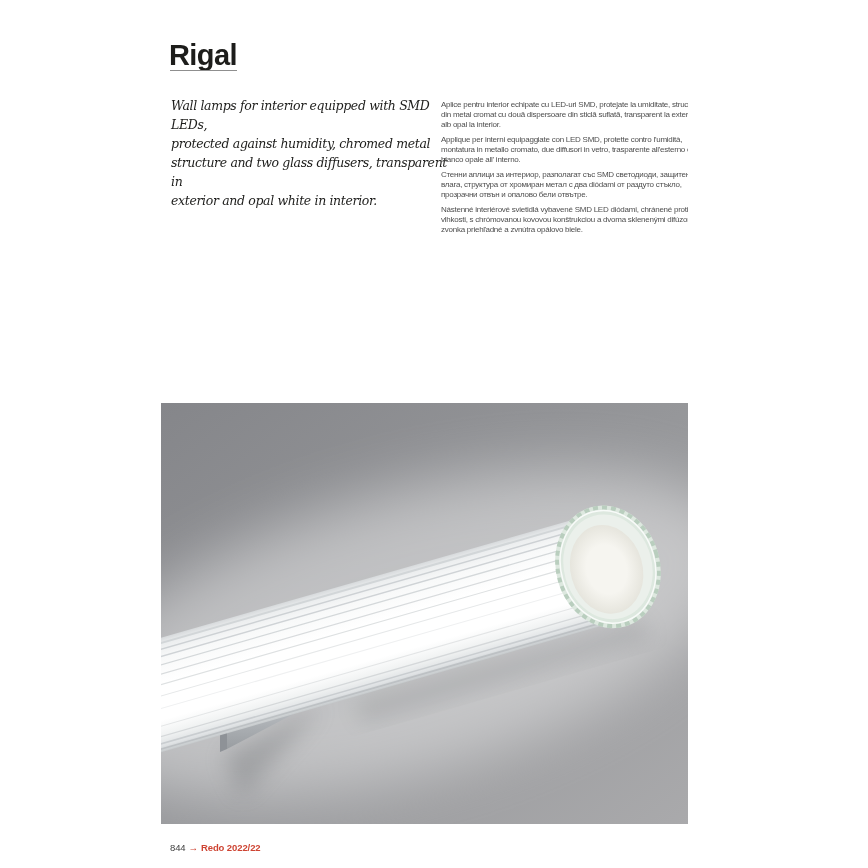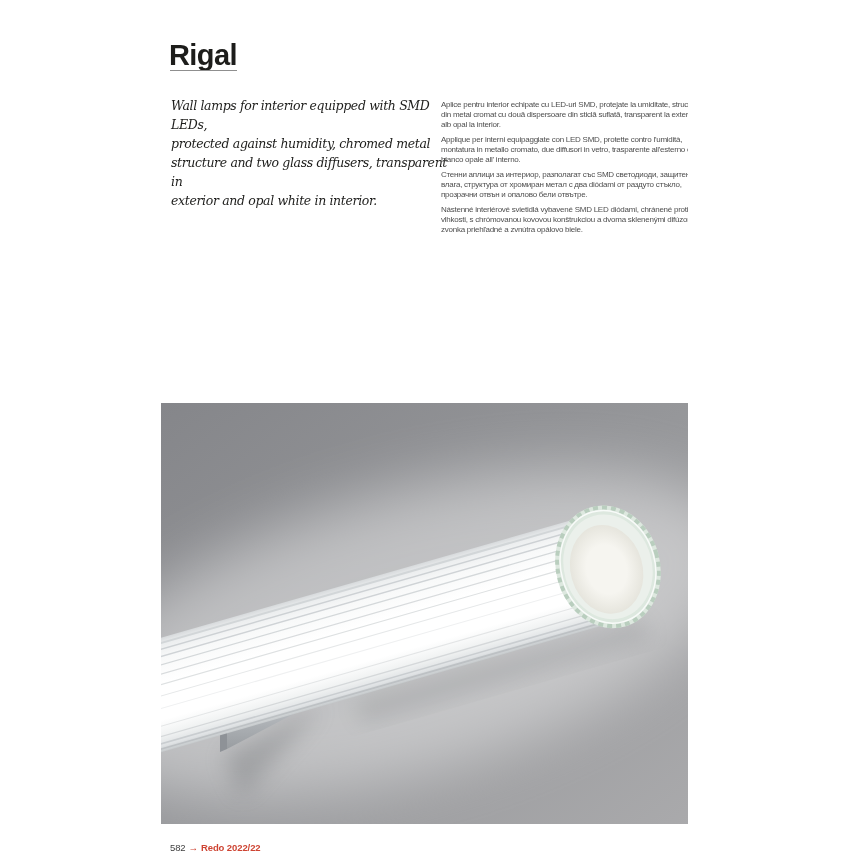--- a/index.html
+++ b/index.html
@@ -107,16 +107,16 @@
         <ellipse cx="465" cy="292" rx="52" ry="62" fill="#dde8df"></ellipse>
         <ellipse cx="465" cy="292" rx="50" ry="60" fill="none" stroke="#b3c9b9" stroke-width="4" stroke-dasharray="5 4" opacity="0.85"></ellipse>
         <ellipse cx="465" cy="292" rx="44" ry="53" fill="#ebf0eb"></ellipse>
         <ellipse cx="463" cy="294" rx="36" ry="45" fill="url(#disc)"></ellipse>
         <ellipse cx="465" cy="292" rx="47" ry="57" fill="none" stroke="#ffffff" stroke-width="1.5" opacity="0.8"></ellipse>
       </g>
     </svg>
   </div>
 
   <div class="footer">
-    <span>582</span><span class="arrow">→</span><span class="brand">Redo 2022/22</span>
+    <span>844</span><span class="arrow">→</span><span class="brand">Redo 2022/22</span>
   </div>
 
 </div>
 
 </body></html>

